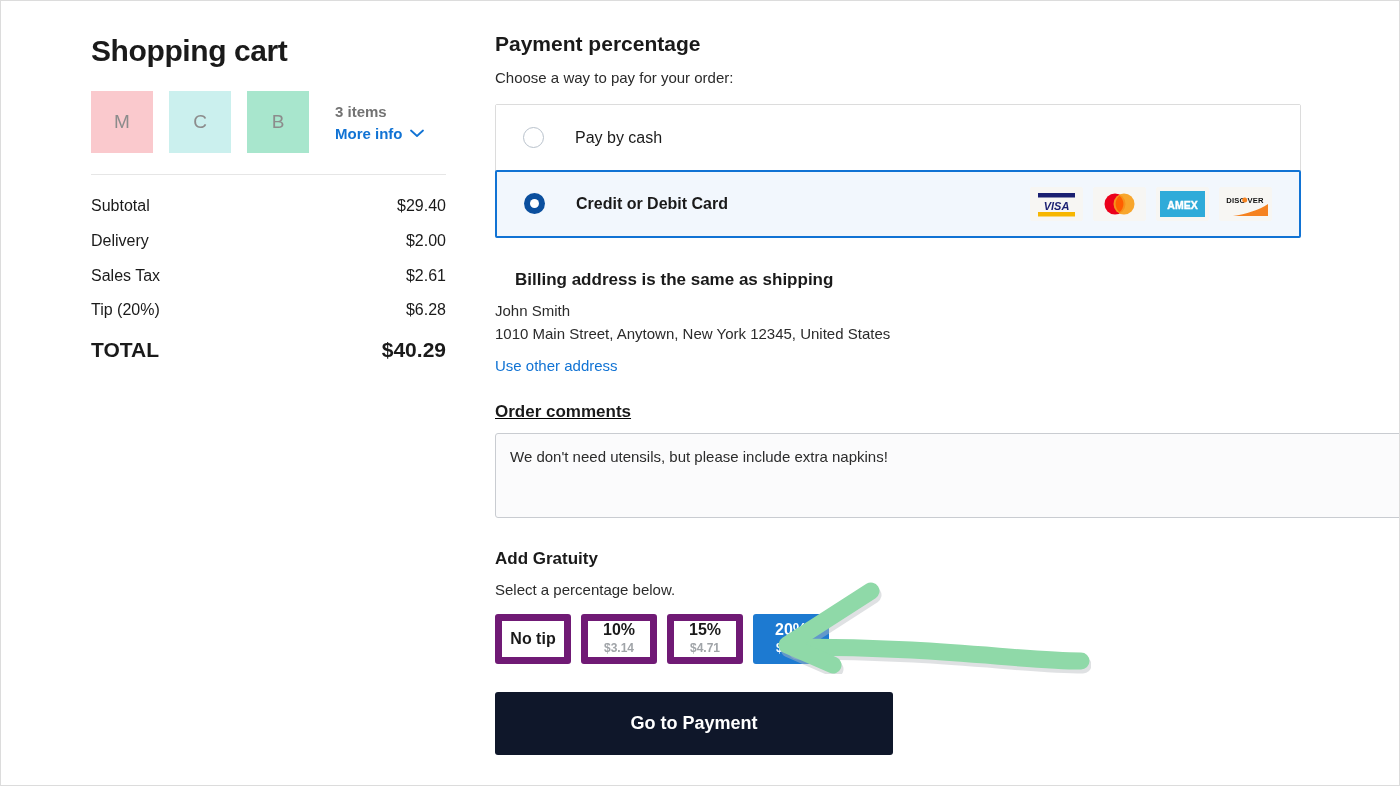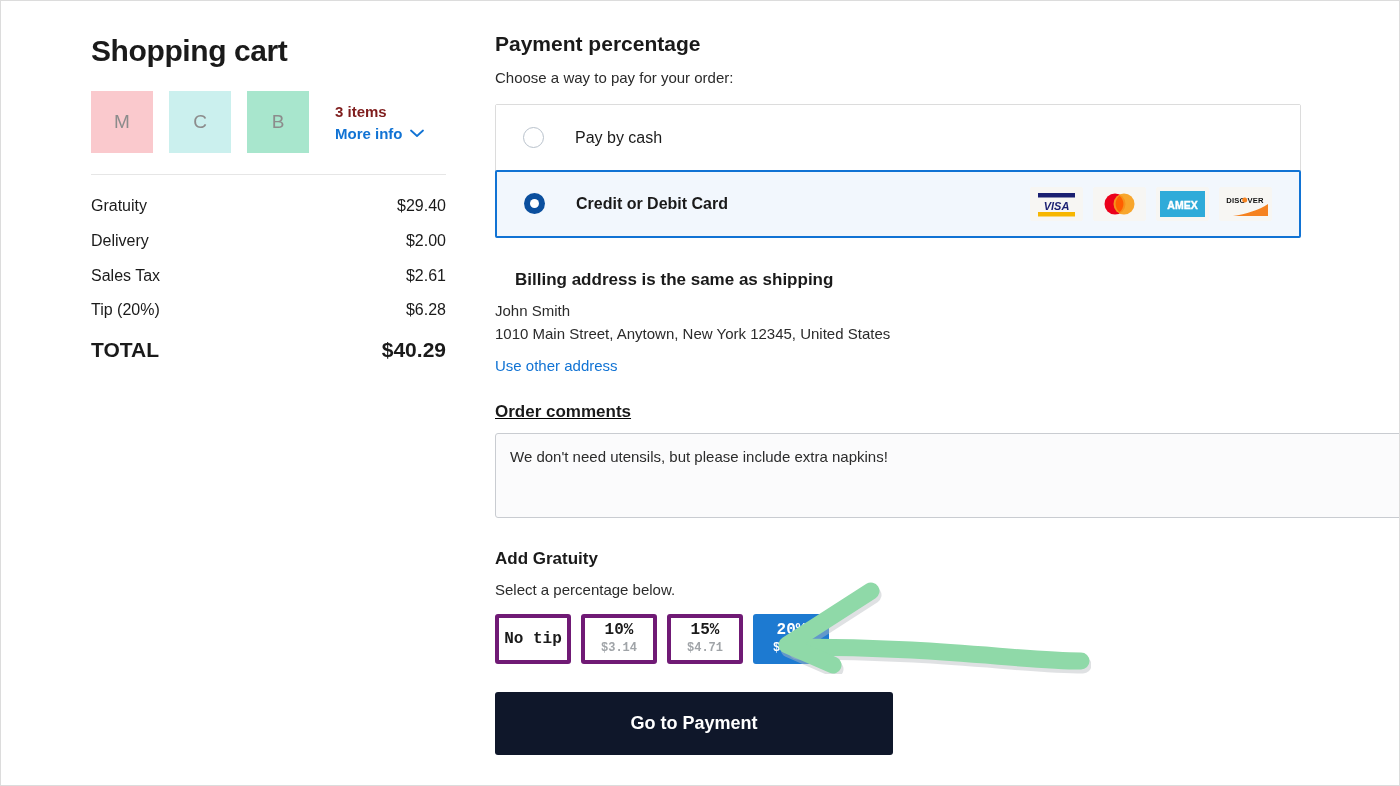--- a/index.html
+++ b/index.html
@@ -62,21 +62,21 @@
     font-size: 19px;
     color: #8c8c8c;
     font-weight: 400;
   }
 
   .items-meta { margin-left: 10px; }
 
   .items-count {
     font-size: 15px;
     font-weight: 700;
-    color: #7f1d1d;
+    color: #737373;
     line-height: 1.35;
   }
 
   .more-info {
     display: flex;
     align-items: center;
     gap: 7px;
     margin-top: 2px;
     font-size: 15px;
     font-weight: 700;
@@ -271,29 +271,29 @@
   .tip-row {
     margin-top: 14px;
     display: flex;
     gap: 10px;
     position: relative;
   }
 
   .tip-btn {
     width: 76px;
     height: 50px;
-    border: 4px solid #701a75;
+    border: 7px solid #701a75;
     border-radius: 3px;
     background: #ffffff;
     display: flex;
     flex-direction: column;
     align-items: center;
     justify-content: center;
     cursor: pointer;
-    font-family: Liberation Mono, monospace;
+    font-family: Liberation Sans, sans-serif;
     flex: none;
   }
 
   .tip-btn .pct {
     font-size: 16px;
     font-weight: 700;
     color: #1a1a1a;
     line-height: 1.15;
   }
   .tip-btn .amt {
@@ -368,21 +368,21 @@
             </svg>
           </span>
         </div>
       </div>
     </div>
 
     <div class="cart-divider"></div>
 
     <div class="totals">
       <div class="total-line">
-        <span>Gratuity</span>
+        <span>Subtotal</span>
         <span>$29.40</span>
       </div>
       <div class="total-line">
         <span>Delivery</span>
         <span>$2.00</span>
       </div>
       <div class="total-line">
         <span>Sales Tax</span>
         <span>$2.61</span>
       </div>

